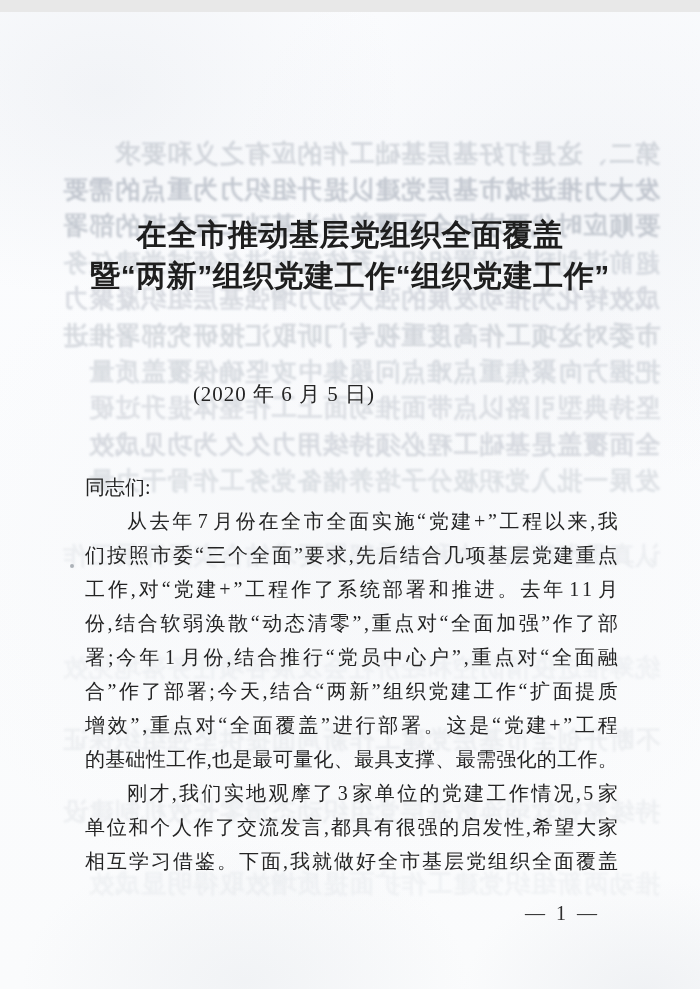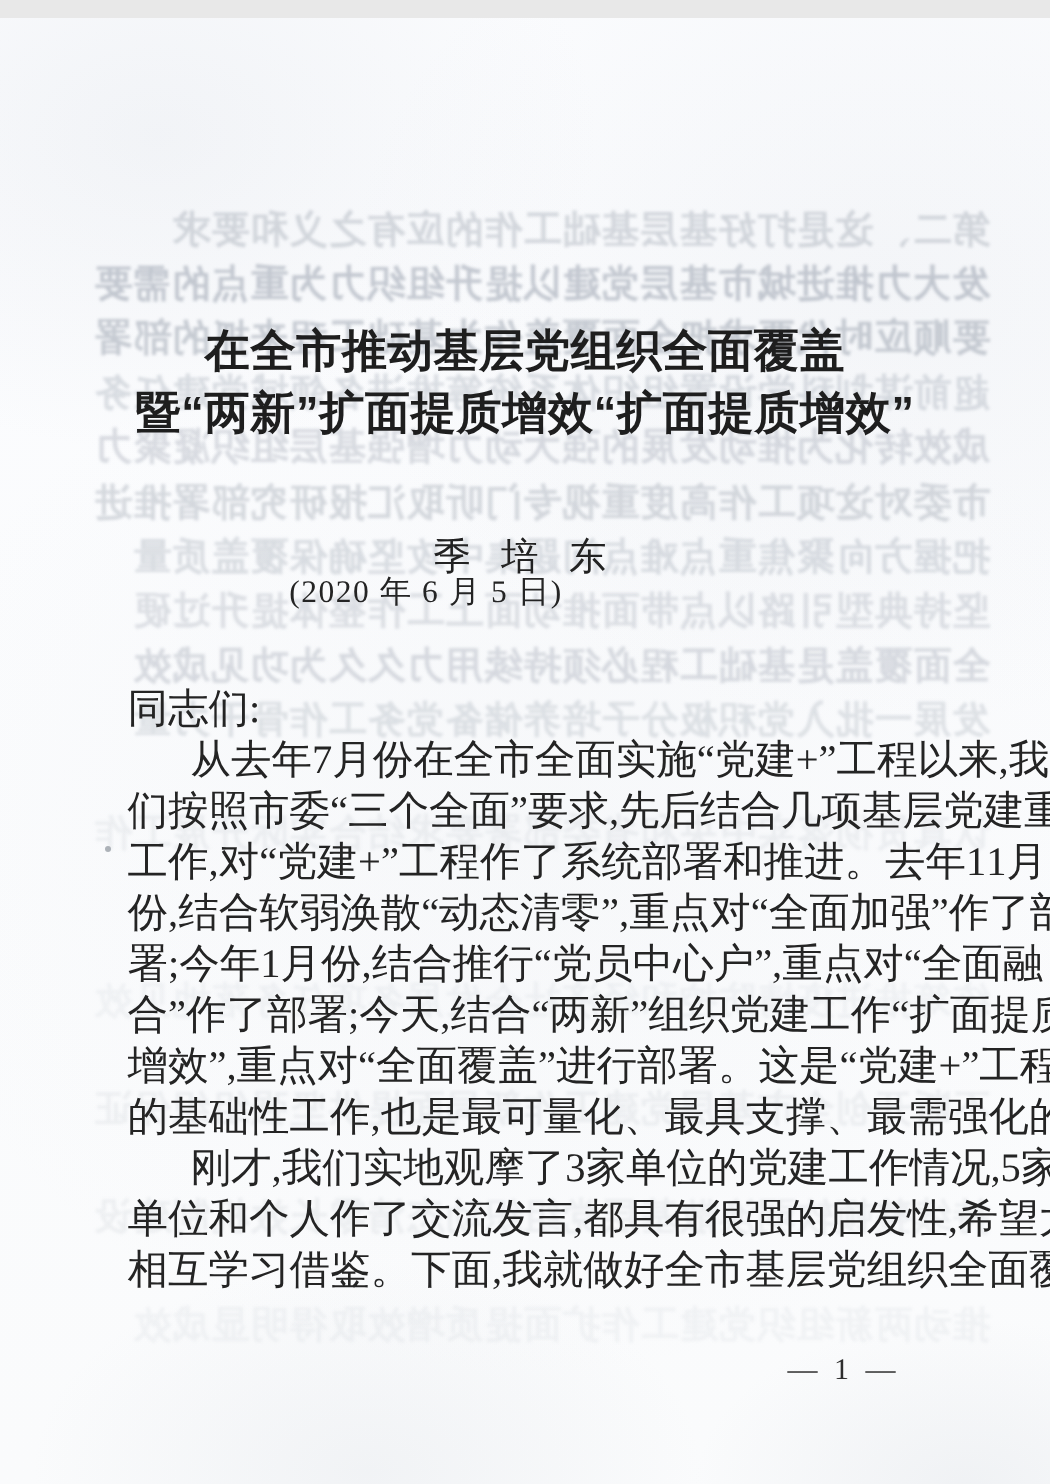--- a/index.html
+++ b/index.html
@@ -70,22 +70,22 @@
     top: 368px; left: 0; width: 568px;
     text-align: center;
     font-size: 21px;
     line-height: 28px;
     letter-spacing: 1px;
     color: #242424;
   }
 
   .body-text {
     position: absolute;
-    top: 443px; left: 85px; width: 533px;
-    font-size: 27px;
+    top: 458px; left: 85px; width: 533px;
+    font-size: 20px;
     color: #242424;
   }
   .line {
     height: 34px; line-height: 34px;
     white-space: nowrap;
   }
   .jline {
     display: flex;
     justify-content: space-between;
     align-items: baseline;
@@ -139,24 +139,23 @@
     <div class="bl" style="top:640px;opacity:.08">统筹推进疫情防控和经济社会发展各项任务落地见效</div>
     <div class="bl" style="top:712px;opacity:.10">不断开创全市基层党建工作新局面提供坚强组织保证</div>
     <div class="bl" style="top:784px;opacity:.10">持续整顿软弱涣散基层党组织动态清零长效机制建设</div>
     <div class="bl" style="top:856px;opacity:.08">推动两新组织党建工作扩面提质增效取得明显成效</div>
   </div>
 
   <div class="content">
 
     <div class="title-block">
       <div>在全市推动基层党组织全面覆盖</div>
-      <div>暨“两新”扩面提质增效“扩面提质增效”</div>
+      <div>暨“两新”组织党建工作“组织党建工作”</div>
     </div>
 
-    <div class="author">季 培 东</div>
 
     <div class="date">(2020 年 6 月 5 日)</div>
 
     <div class="body-text">
       <div class="line plainline">同志们:</div>
       <div class="line jline indent">
           <span>从</span>
           <span>去</span>
           <span>年</span>
           <span> </span>

